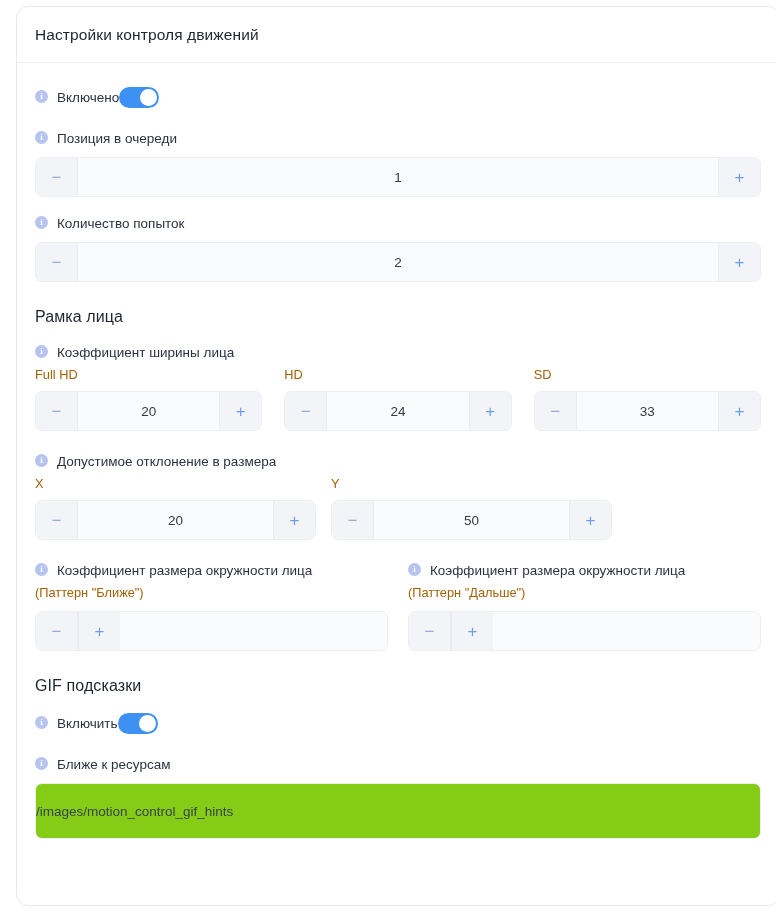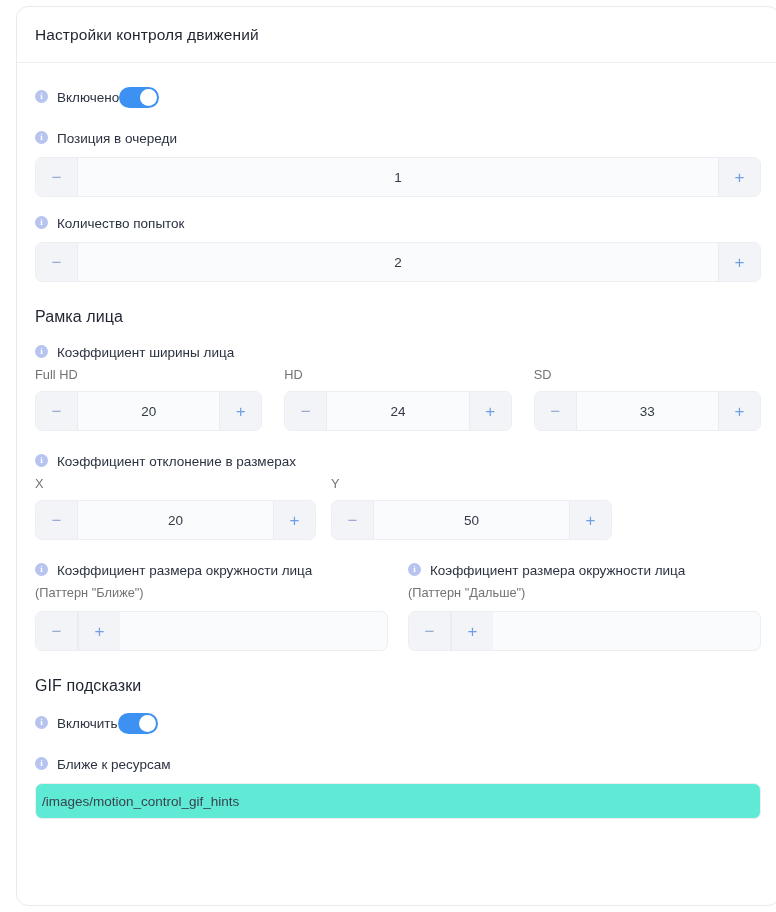--- a/index.html
+++ b/index.html
@@ -82,21 +82,21 @@
 
   .section-title {
     font-size: 16px;
     color: #1f2430;
     margin: 0;
     letter-spacing: 0.1px;
   }
 
   .sub-label {
     font-size: 12.8px;
-    color: #737373;
+    color: #a16207;
     margin-top: 6px;
     line-height: 16px;
   }
 
   
   .toggle {
     width: 40px;
     height: 21px;
     border-radius: 11px;
     background: #3c91f2;
@@ -150,27 +150,27 @@
     display: flex;
     align-items: center;
     justify-content: center;
     font-size: 13.5px;
     color: #333a46;
     background: #fafbfc;
   }
 
   
   .text-input {
-    height: 36px;
+    height: 56px;
     border: 1px solid #eceef2;
     border-radius: 7px;
-    background: #5eead4;
-    display: flex;
-    align-items: center;
-    padding: 0 6px;
+    background: #84cc16;
+    display: flex;
+    align-items: center;
+    padding: 0 0;
     font-size: 13.5px;
     color: #3b4250;
   }
 
   
   .grid3 {
     display: grid;
     grid-template-columns: 1fr 1fr 1fr;
     gap: 0 22px;
   }
@@ -268,21 +268,21 @@
             <div class="val">33</div>
             <div class="btn plus">+</div>
           </div>
         </div>
       </div>
     </div>
 
     <div class="mt22">
       <div class="field-label">
         <span class="info-icon"></span>
-        <span class="lbl-text">Коэффициент отклонение в размерах</span>
+        <span class="lbl-text">Допустимое отклонение в размера</span>
       </div>
       <div class="grid2-narrow">
         <div>
           <div class="sub-label">X</div>
           <div class="stepper mt8">
             <div class="btn minus">−</div>
             <div class="val">20</div>
             <div class="btn plus">+</div>
           </div>
         </div>

